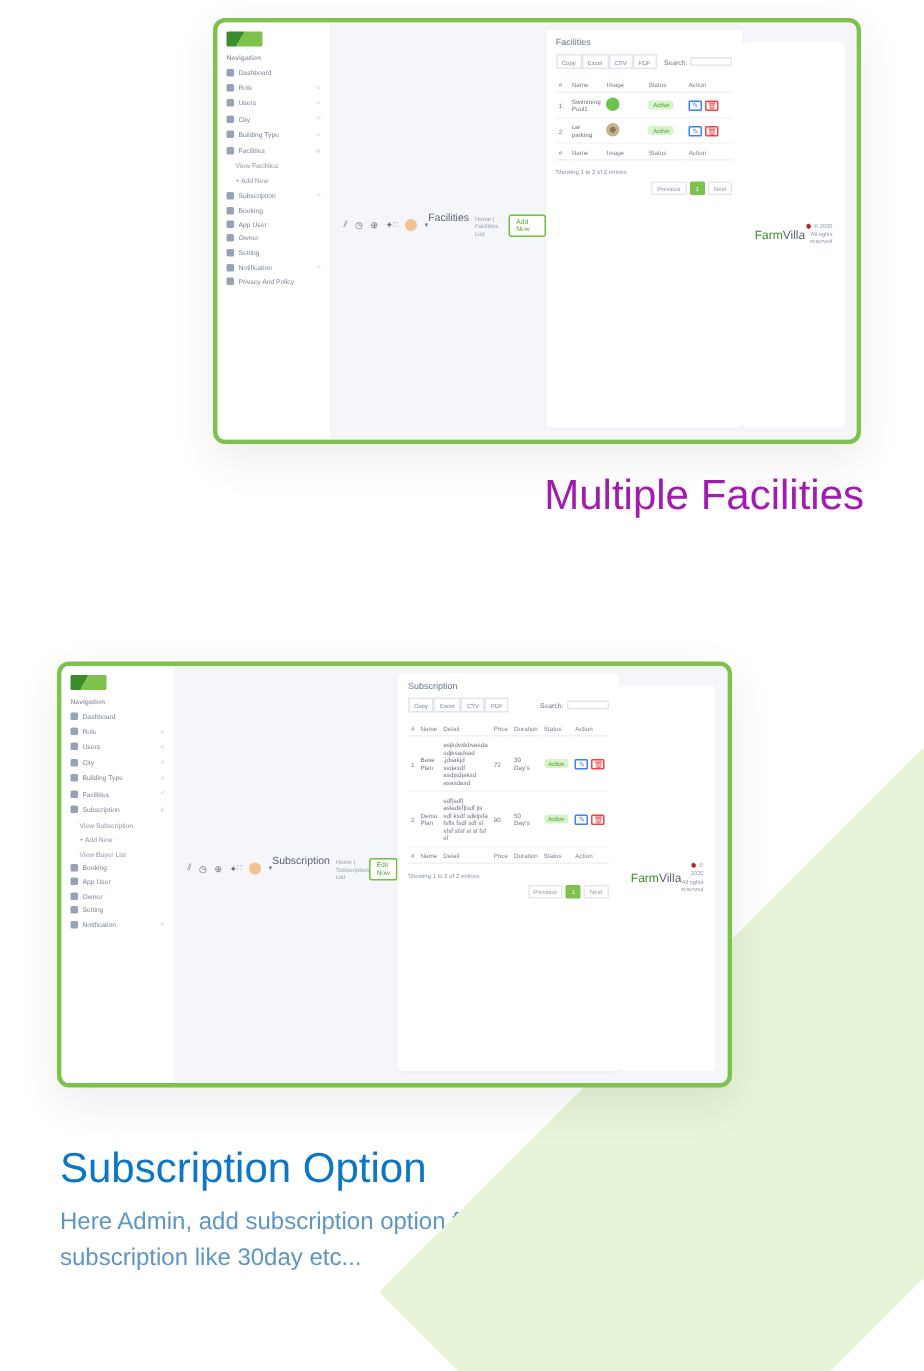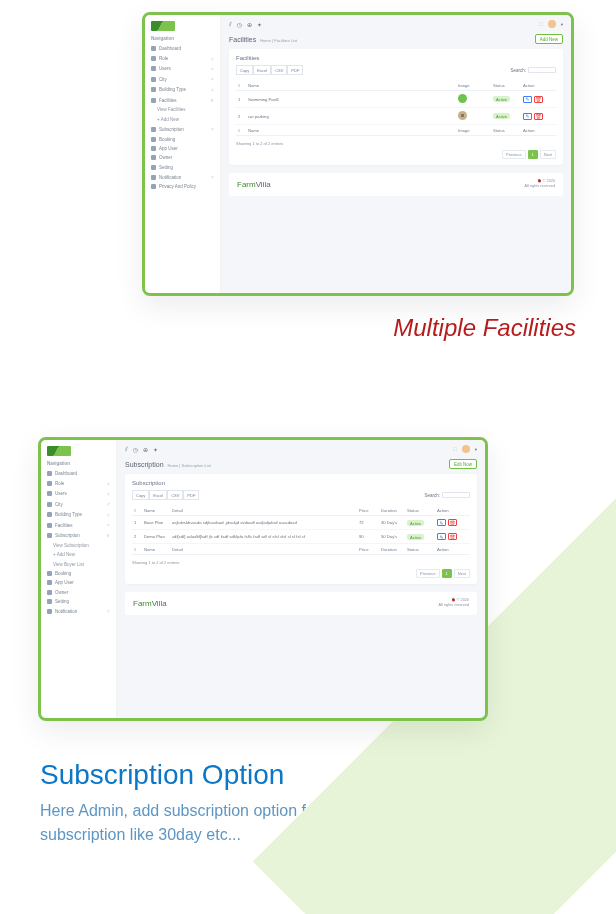--- a/index.html
+++ b/index.html
@@ -1,21 +1,21 @@
 <!DOCTYPE html>
 <html><head>
 <meta charset="utf-8">
 <style>
 * { margin: 0; padding: 0; box-sizing: border-box; font-family: Arial, sans-serif; }
 body { width: 616px; height: 914px; background: #fff; position: relative; overflow: hidden; }
 
 .diag-stripe { position: absolute; width: 250px; height: 820px; background: #e7f4d8; transform: rotate(45deg); right: -140px; top: 250px; z-index: 0; }
 
 .section1-text { text-align: right; padding: 18px 40px 0 0; }
-.section1-text h2 { color: #b91c1c; font-size: 24px; font-weight: 500; margin-bottom: 8px; font-style: italic; }
+.section1-text h2 { color: #a21caf; font-size: 28px; font-weight: 500; margin-bottom: 8px; }
 .section1-text p { color: #5e96c3; font-size: 16px; }
 
 .section2-text { padding: 0 40px; margin-top: 38px; }
 .section2-text h2 { color: #0b77c6; font-size: 28px; font-weight: 500; margin-bottom: 8px; }
 .section2-text p { color: #5e96c3; font-size: 16px; line-height: 1.5; }
 
 .shot-wrap { position: relative; z-index: 1; }
 .shot-wrap.s1 { margin: 12px 0 0 142px; width: 432px; }
 .shot-wrap.s2 { margin: 95px 0 0 38px; width: 450px; }
 
@@ -27,21 +27,21 @@
 .sidebar { width: 76px; background: #fff; border-right: 1px solid #f2f2f2; padding: 5px 2px; }
 .sidebar .logo { width: 24px; height: 10px; margin: 1px 4px 5px; background: linear-gradient(120deg,#3b8c2a 40%,#7cc24d 40%); border-radius: 1px; }
 .sidebar .nav-title { font-weight: bold; color: #9aa1ab; margin: 2px 4px 3px; }
 .nav-item { display: flex; align-items: center; justify-content: space-between; padding: 2.2px 4px; color: #7b8592; cursor: default; }
 .nav-item .lft { display: flex; gap: 3px; align-items: center; }
 .nav-item .ico { width: 5px; height: 5px; background: #94a3b8; border-radius: 1px; }
 .nav-item .chv { color: #c4cad4; font-size: 5px; }
 .nav-item.sub { padding-left: 10px; }
 .nav-item.sub .lft { color: #8e96a3; }
 
-.main { flex: 1; background: #f4f6f9; padding: 5px 8px 8px; display: flex; flex-direction: column; }
+.main { flex: 1; background: #f4f6f9; padding: 5px 8px 8px; display: flex; }
 .topbar { display: flex; justify-content: space-between; align-items: center; margin-bottom: 6px; }
 .topbar .left-icons { display: flex; gap: 5px; color: #6b7280; font-size: 6px; }
 .topbar .right-icons { display: flex; gap: 5px; align-items: center; }
 .topbar .av { width: 8px; height: 8px; border-radius: 50%; background: #f2c38c; }
 .topbar .dots { color: #9da4b0; }
 
 .page-head { display: flex; align-items: center; justify-content: space-between; margin-bottom: 5px; }
 .page-head .lf { display: flex; align-items: baseline; gap: 4px; }
 .page-head h1 { font-size: 7px; color: #5b6572; font-weight: 500; }
 .page-head .crumb { font-size: 4px; color: #9aa3b0; }

